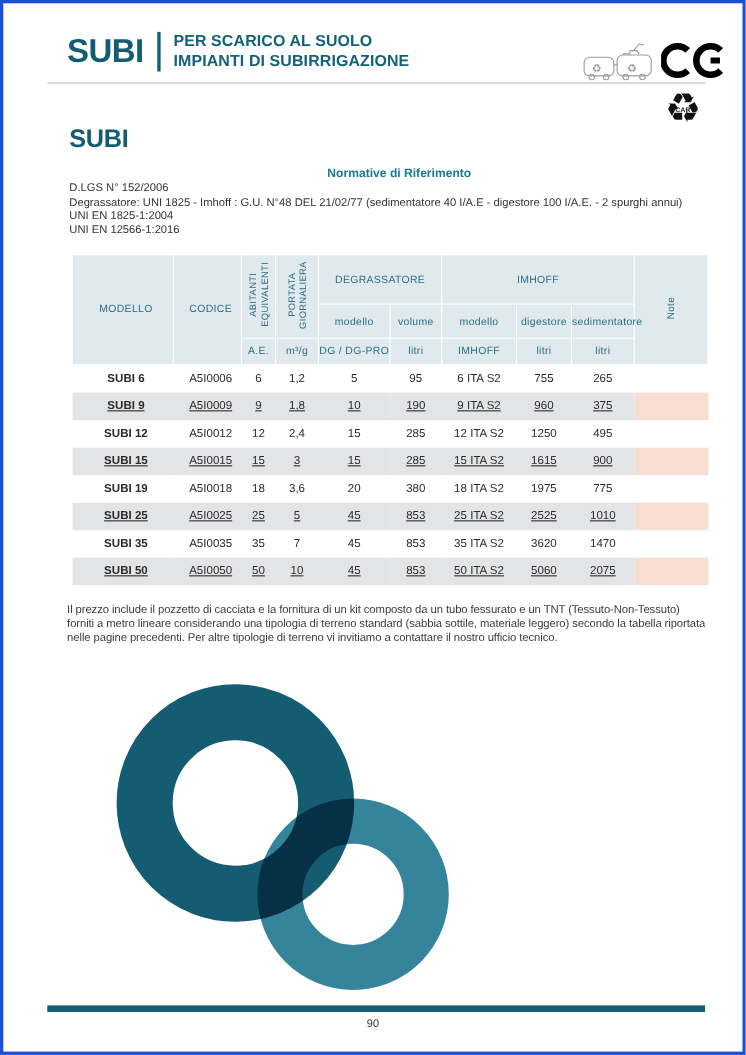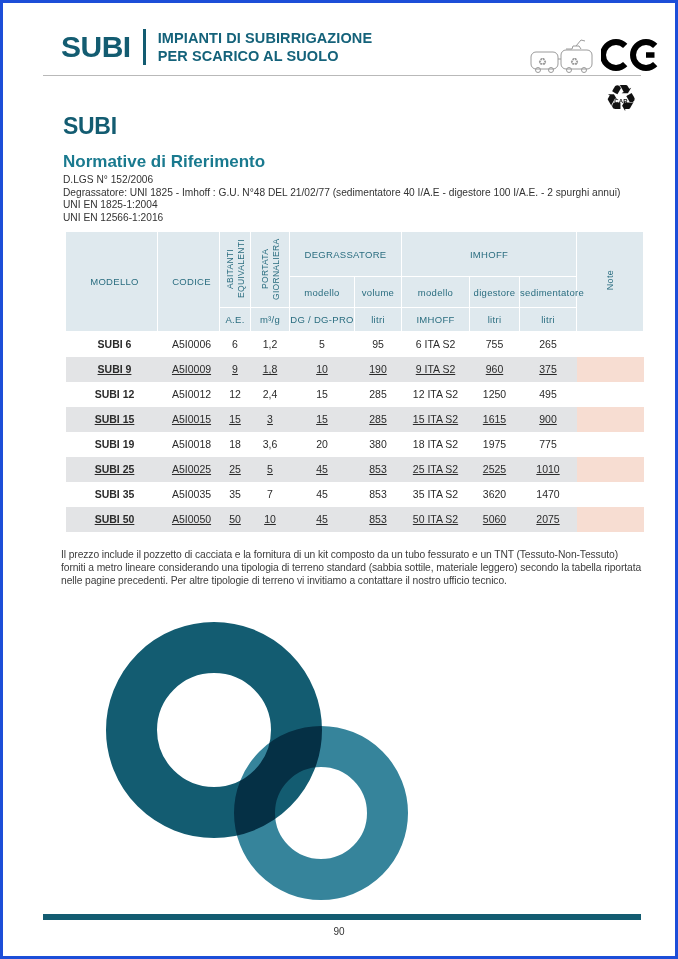--- a/index.html
+++ b/index.html
@@ -20,21 +20,21 @@
   .tractor-icon { position:absolute; left:525px; top:36px; }
   .ce-mark { position:absolute; left:598px; top:35px; }
   .recycle-icon { position:absolute; left:596px; top:76px; width:44px; height:42px; text-align:center; }
   .recycle-glyph { font-family:"DejaVu Sans",sans-serif; font-size:37px; line-height:40px; color:#111; }
   .recycle-label { position:absolute; left:0; top:19px; width:100%; text-align:center;
                    font-size:6px; font-weight:bold; color:#111; letter-spacing:0.2px; }
 
   
   .section-title { position:absolute; left:60px; top:110px; font-size:23px; font-weight:bold; color:#135C71; letter-spacing:-0.3px; }
   .normative { position:absolute; left:60px; top:149px; width:600px; }
-  .normative-heading { font-size:17px; font-weight:bold; color:#1A7A8F; margin-bottom:2px; }
+  .normative-heading { font-size:11px; font-weight:bold; color:#1A7A8F; margin-bottom:2px;text-align:center; }
   .normative-lines div { font-size:10.2px; color:#333; line-height:12.6px; white-space:nowrap; }
 
   
   .spec-table-wrap { position:absolute; left:62px; top:228px; }
   table.spec { border-collapse:collapse; table-layout:fixed; width:578px; }
   table.spec th {
     background:#DFE9EE; border:1.5px solid #ffffff; color:#2B6E80;
     font-size:9.5px; font-weight:normal; letter-spacing:0.3px; text-align:center; vertical-align:middle;
   }
   th.h-left { text-align:left; padding-left:6px; }
@@ -75,22 +75,22 @@
 </style>
 </head>
 <body>
 
 <div class="page">
 
   <div class="brand-row">
     <div class="brand-logo">SUBI</div>
     <div class="brand-divider"></div>
     <div class="brand-title">
+      <div>PER SCARICO AL SUOLO</div>
       <div>IMPIANTI DI SUBIRRIGAZIONE</div>
-      <div>PER SCARICO AL SUOLO</div>
     </div>
   </div>
 
   <svg class="tractor-icon" width="70" height="36" viewBox="0 0 70 36">
     <g fill="none" stroke="#9a9a9a" stroke-width="1">
       <path d="M38 10 l6 0 l1 -3 l6 0 l2 3 M48 7 l5 -6 l4 1"></path>
       <rect x="3" y="13" width="27" height="17" rx="5"></rect>
       <rect x="33" y="11" width="31" height="19" rx="5"></rect>
       <circle cx="10" cy="31" r="2.5"></circle>
         <circle cx="23" cy="31" r="2.5"></circle>

